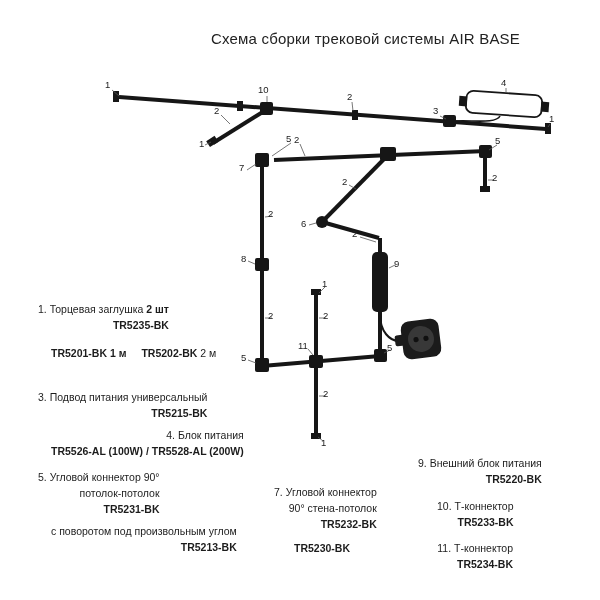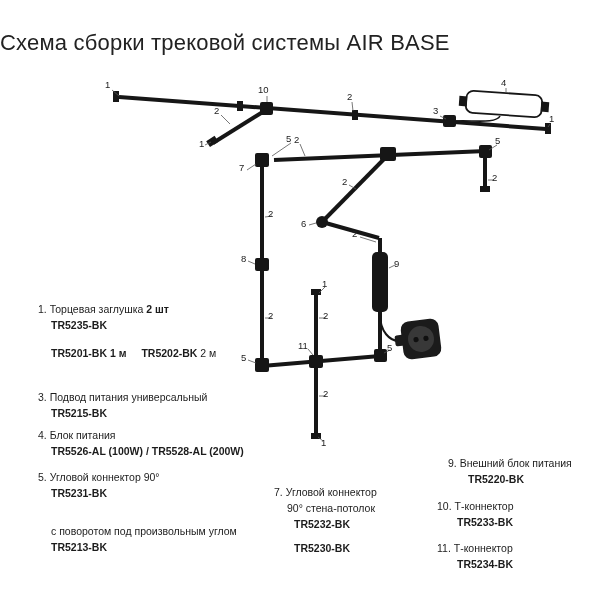--- a/index.html
+++ b/index.html
@@ -3,27 +3,27 @@
 <meta charset="utf-8">
 <style>
   html,body { margin:0; padding:0; }
   body {
     width:600px; height:600px; position:relative; overflow:hidden;
     background:#ffffff; color:#1c1c1c;
     font-family:"Liberation Sans", "DejaVu Sans", sans-serif;
   }
   .page-title {
     position:absolute; top:30px; left:0; width:520px;
-    text-align:left; font-size:22px; color:#222; letter-spacing:0.2px;
+    text-align:right; font-size:15px; color:#222; letter-spacing:0.2px;
   }
   .diagram-svg { position:absolute; left:0; top:0; }
   .callout {
     position:absolute; font-size:9.5px; color:#222; line-height:10px;
   }
-  .legend-item { position:absolute; font-size:10.5px; line-height:16px; color:#1c1c1c; white-space:nowrap; }
+  .legend-item { position:absolute; font-size:10.5px; line-height:16px; color:#1c1c1c; white-space:nowrap;text-align:right; }
   .legend-item .code { font-weight:bold; padding-left:13px; }
   .legend-item .sub { padding-left:13px; }
   .legend-item .code2 { padding-left:20px; }
   .b { font-weight:bold; }
   .gap { margin-left:12px; }
 </style>
 </head>
 <body>
 
 <div class="page-title">Схема сборки трековой системы AIR BASE</div>
@@ -180,20 +180,21 @@
     <span>Блок питания</span>
   </div>
   <div class="code">TR5526-AL (100W) / TR5528-AL (200W)</div>
 </div>
 
 <div class="legend-item" style="left:38px;top:469px">
   <div>
     <span>5.</span>
     <span>Угловой коннектор 90°</span>
   </div>
+  <div class="sub">потолок-потолок</div>
   <div class="code">TR5231-BK</div>
 </div>
 
 <div class="legend-item" style="left:38px;top:523px">
   <div class="sub">с поворотом под произвольным углом</div>
   <div class="code">TR5213-BK</div>
 </div>
 
 <div class="legend-item" style="left:274px;top:484px">
   <div>
@@ -201,21 +202,21 @@
     <span>Угловой коннектор</span>
   </div>
   <div class="sub">90° стена-потолок</div>
   <div class="code code2">TR5232-BK</div>
 </div>
 
 <div class="legend-item" style="left:274px;top:540px">
   <div class="code code2">TR5230-BK</div>
 </div>
 
-<div class="legend-item" style="left:448px;top:455px">
+<div class="legend-item" style="left:418px;top:455px">
   <div>
     <span>9.</span>
     <span>Внешний блок питания</span>
   </div>
   <div class="code code2">TR5220-BK</div>
 </div>
 
 <div class="legend-item" style="left:437px;top:498px">
   <div>
     <span>10.</span>

